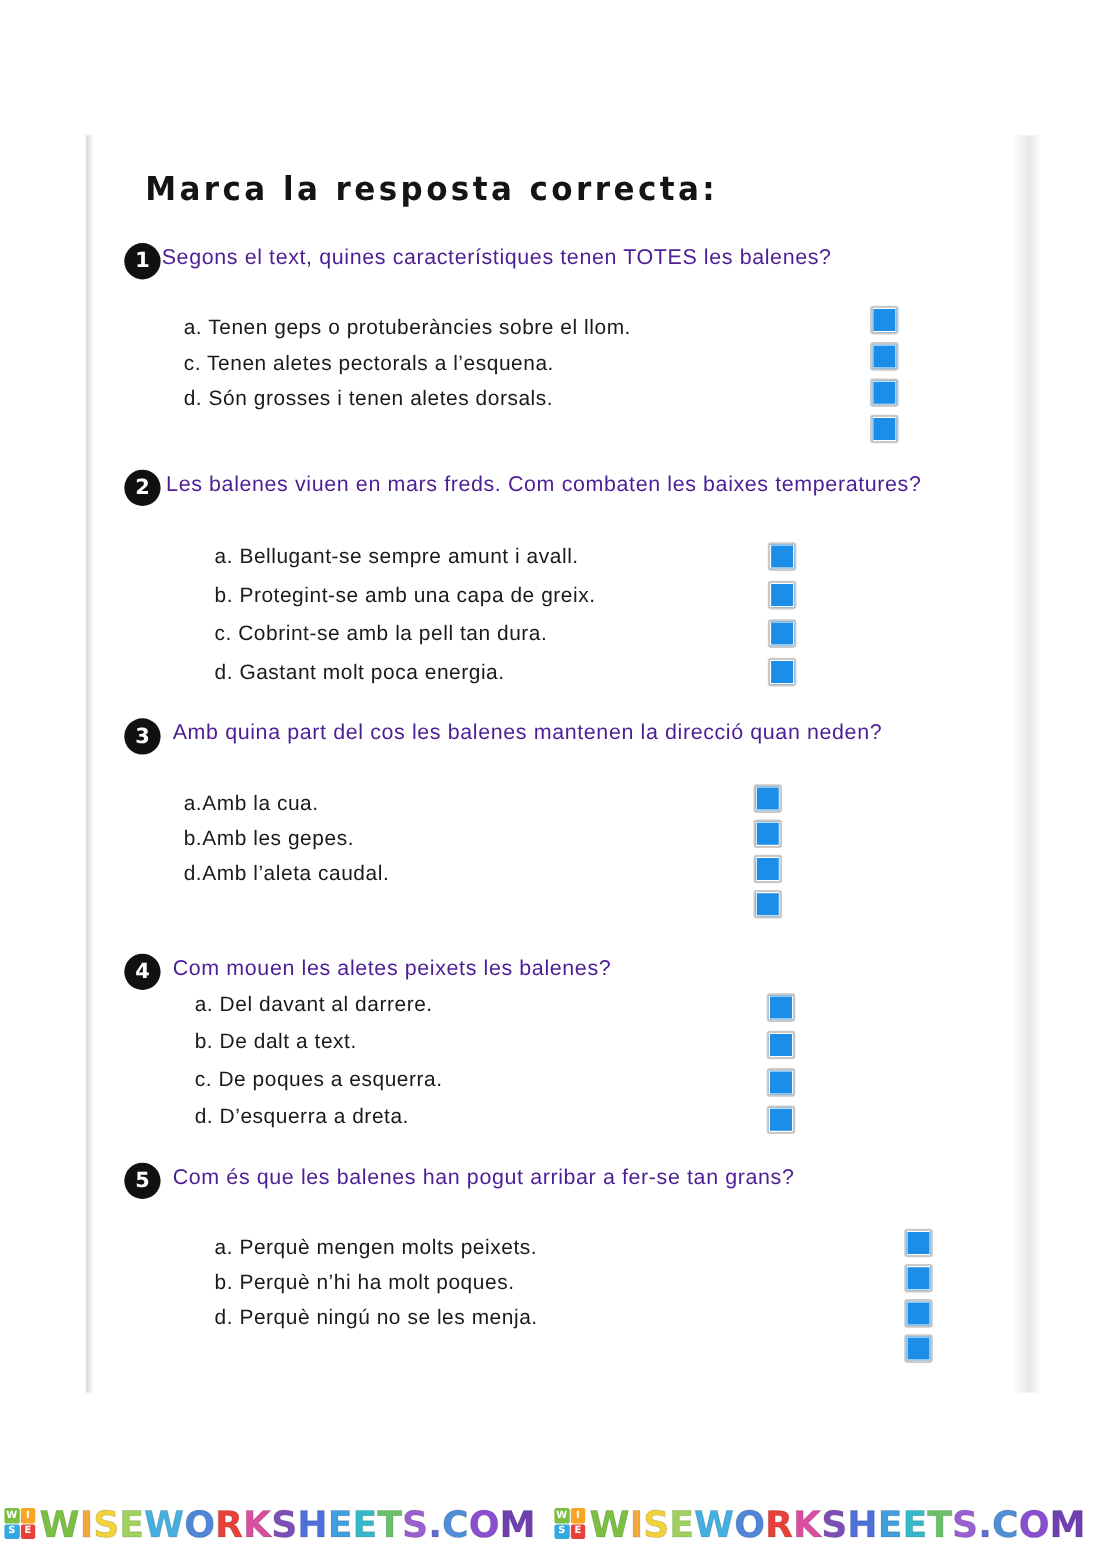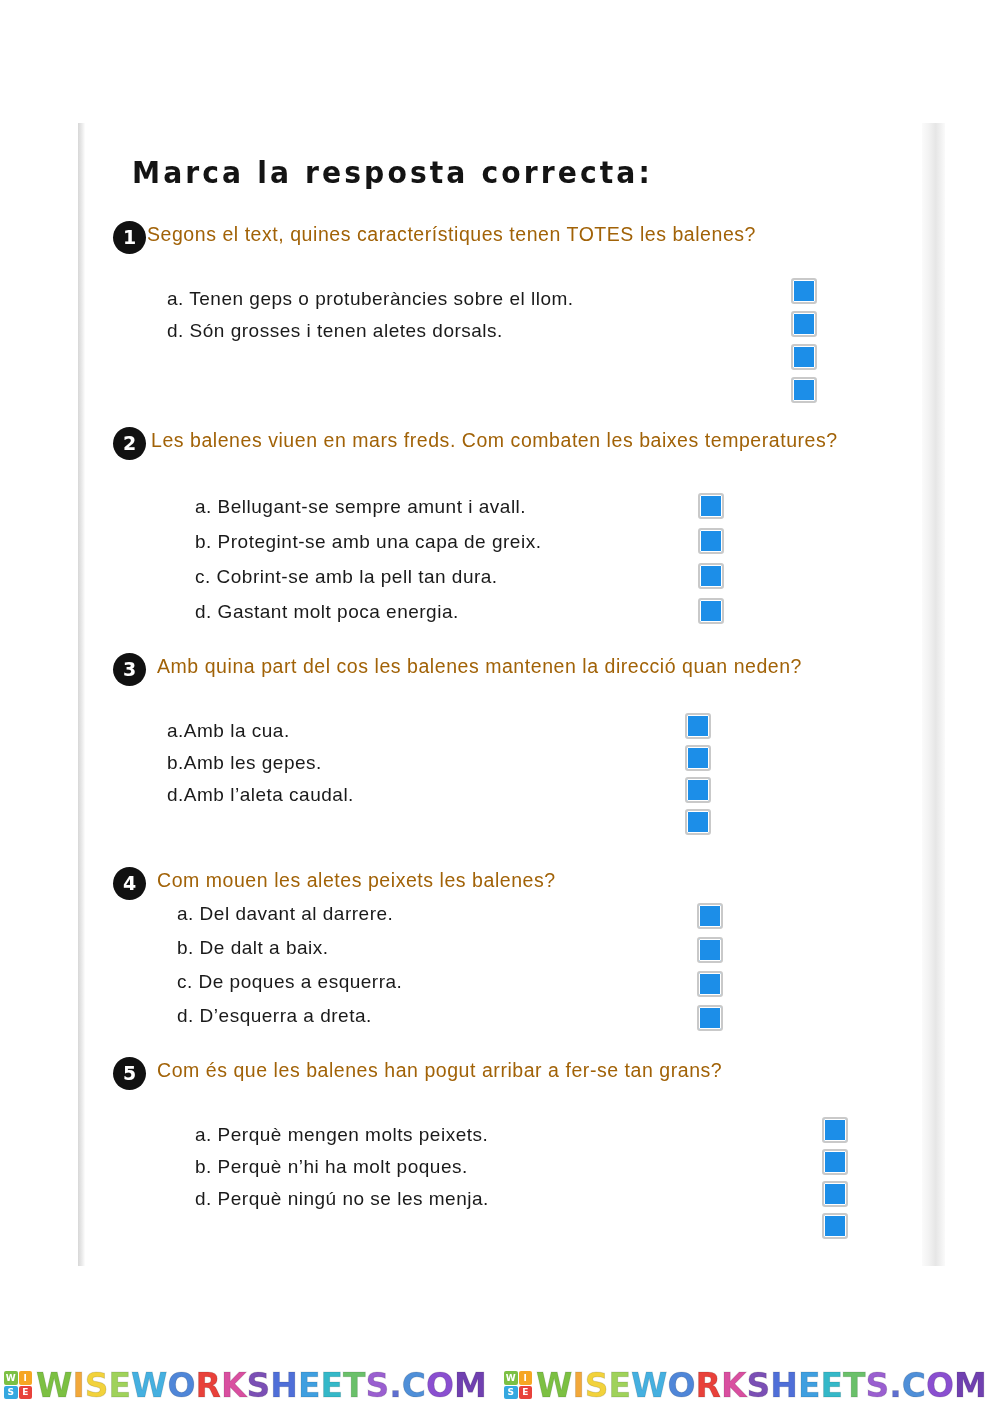--- a/index.html
+++ b/index.html
@@ -82,21 +82,21 @@
     font-size: 19px;
     line-height: 33px;
     text-align: center;
   }
 
   .qtext {
     position: absolute;
     font-family: "Liberation Sans", sans-serif;
     font-size: 19.5px;
     letter-spacing: 0.55px;
-    color: #a16207;
+    color: #4c1d95;
     line-height: 31px;
   }
 
   .answers {
     position: absolute;
     font-family: "Liberation Sans", sans-serif;
     font-size: 19px;
     letter-spacing: 0.5px;
     color: #1a1a1a;
   }
@@ -172,20 +172,21 @@
 
 <div class="content">
 
   <div class="worksheet-title">Marca la resposta correcta:</div>
 
   <div class="question-block" style="top:98px;">
     <div class="qnum" style="left:18px; top:0px;">1</div>
     <div class="qtext" style="left:52px; top:-2px; width:720px;">Segons el text, quines característiques tenen TOTES les balenes?</div>
     <div class="answers" style="left:72px; top:62px;">
       <div class="answer-row">a. Tenen geps o protuberàncies sobre el llom.</div>
+      <div class="answer-row">c. Tenen aletes pectorals a l’esquena.</div>
       <div class="answer-row">d. Són grosses i tenen aletes dorsals.</div>
     </div>
     <div class="checkbox-col" style="left:696px; top:57px;">
       <div class="checkbox"></div>
       <div class="checkbox"></div>
       <div class="checkbox"></div>
       <div class="checkbox"></div>
     </div>
   </div>
 
@@ -220,21 +221,21 @@
       <div class="checkbox" style="margin-bottom:6px;"></div>
       <div class="checkbox" style="margin-bottom:6px;"></div>
     </div>
   </div>
 
   <div class="question-block" style="top:744px;">
     <div class="qnum" style="left:18px; top:0px;">4</div>
     <div class="qtext" style="left:62px; top:-2px; width:740px;">Com mouen les aletes peixets les balenes?</div>
     <div class="answers" style="left:82px; top:30px;">
       <div class="answer-row" style="height:34px;line-height:34px;">a. Del davant al darrere.</div>
-      <div class="answer-row" style="height:34px;line-height:34px;">b. De dalt a baix.</div>
+      <div class="answer-row" style="height:34px;line-height:34px;">b. De dalt a text.</div>
       <div class="answer-row" style="height:34px;line-height:34px;">c. De poques a esquerra.</div>
       <div class="answer-row" style="height:34px;line-height:34px;">d. D’esquerra a dreta.</div>
     </div>
     <div class="checkbox-col" style="left:602px; top:36px;">
       <div class="checkbox" style="margin-bottom:8px;"></div>
       <div class="checkbox" style="margin-bottom:8px;"></div>
       <div class="checkbox" style="margin-bottom:8px;"></div>
       <div class="checkbox" style="margin-bottom:8px;"></div>
     </div>
   </div>

